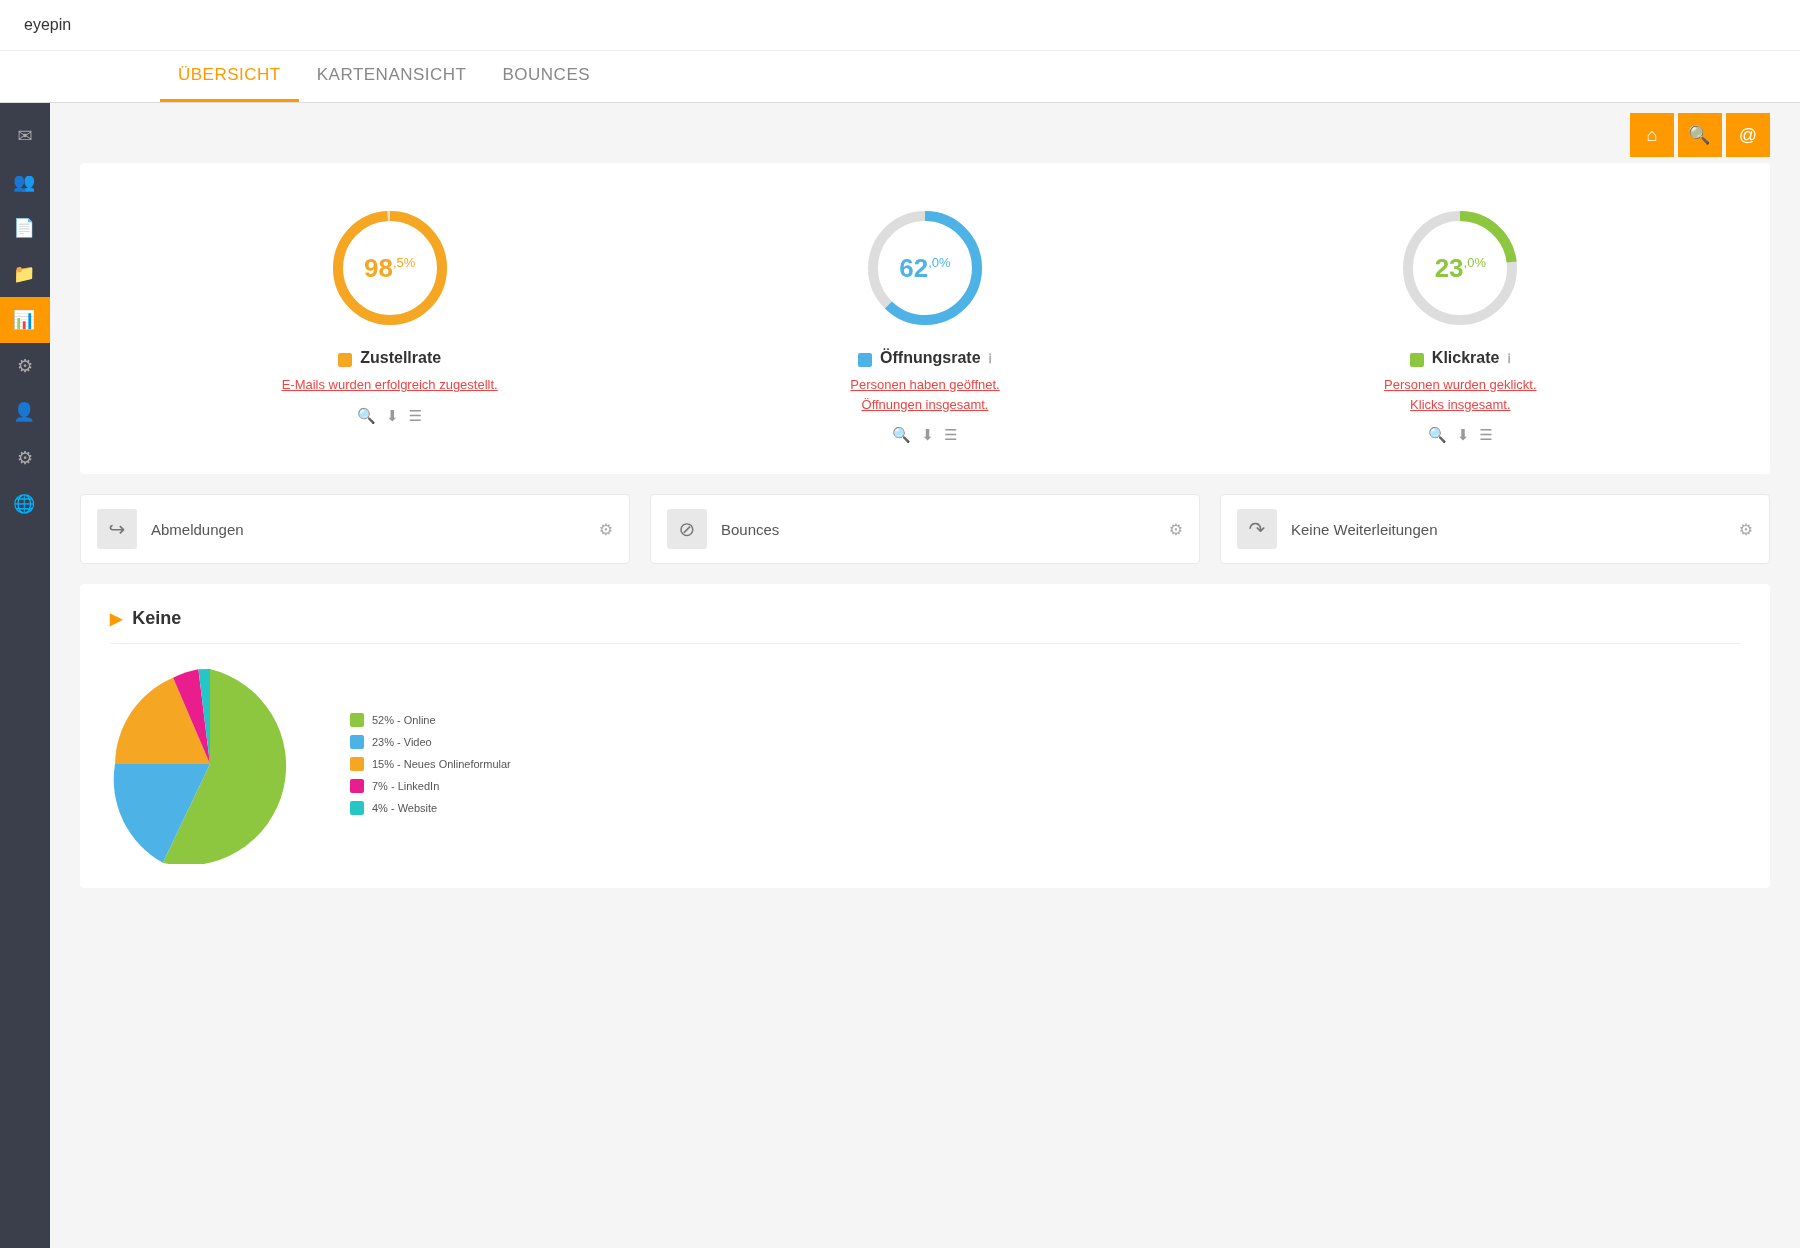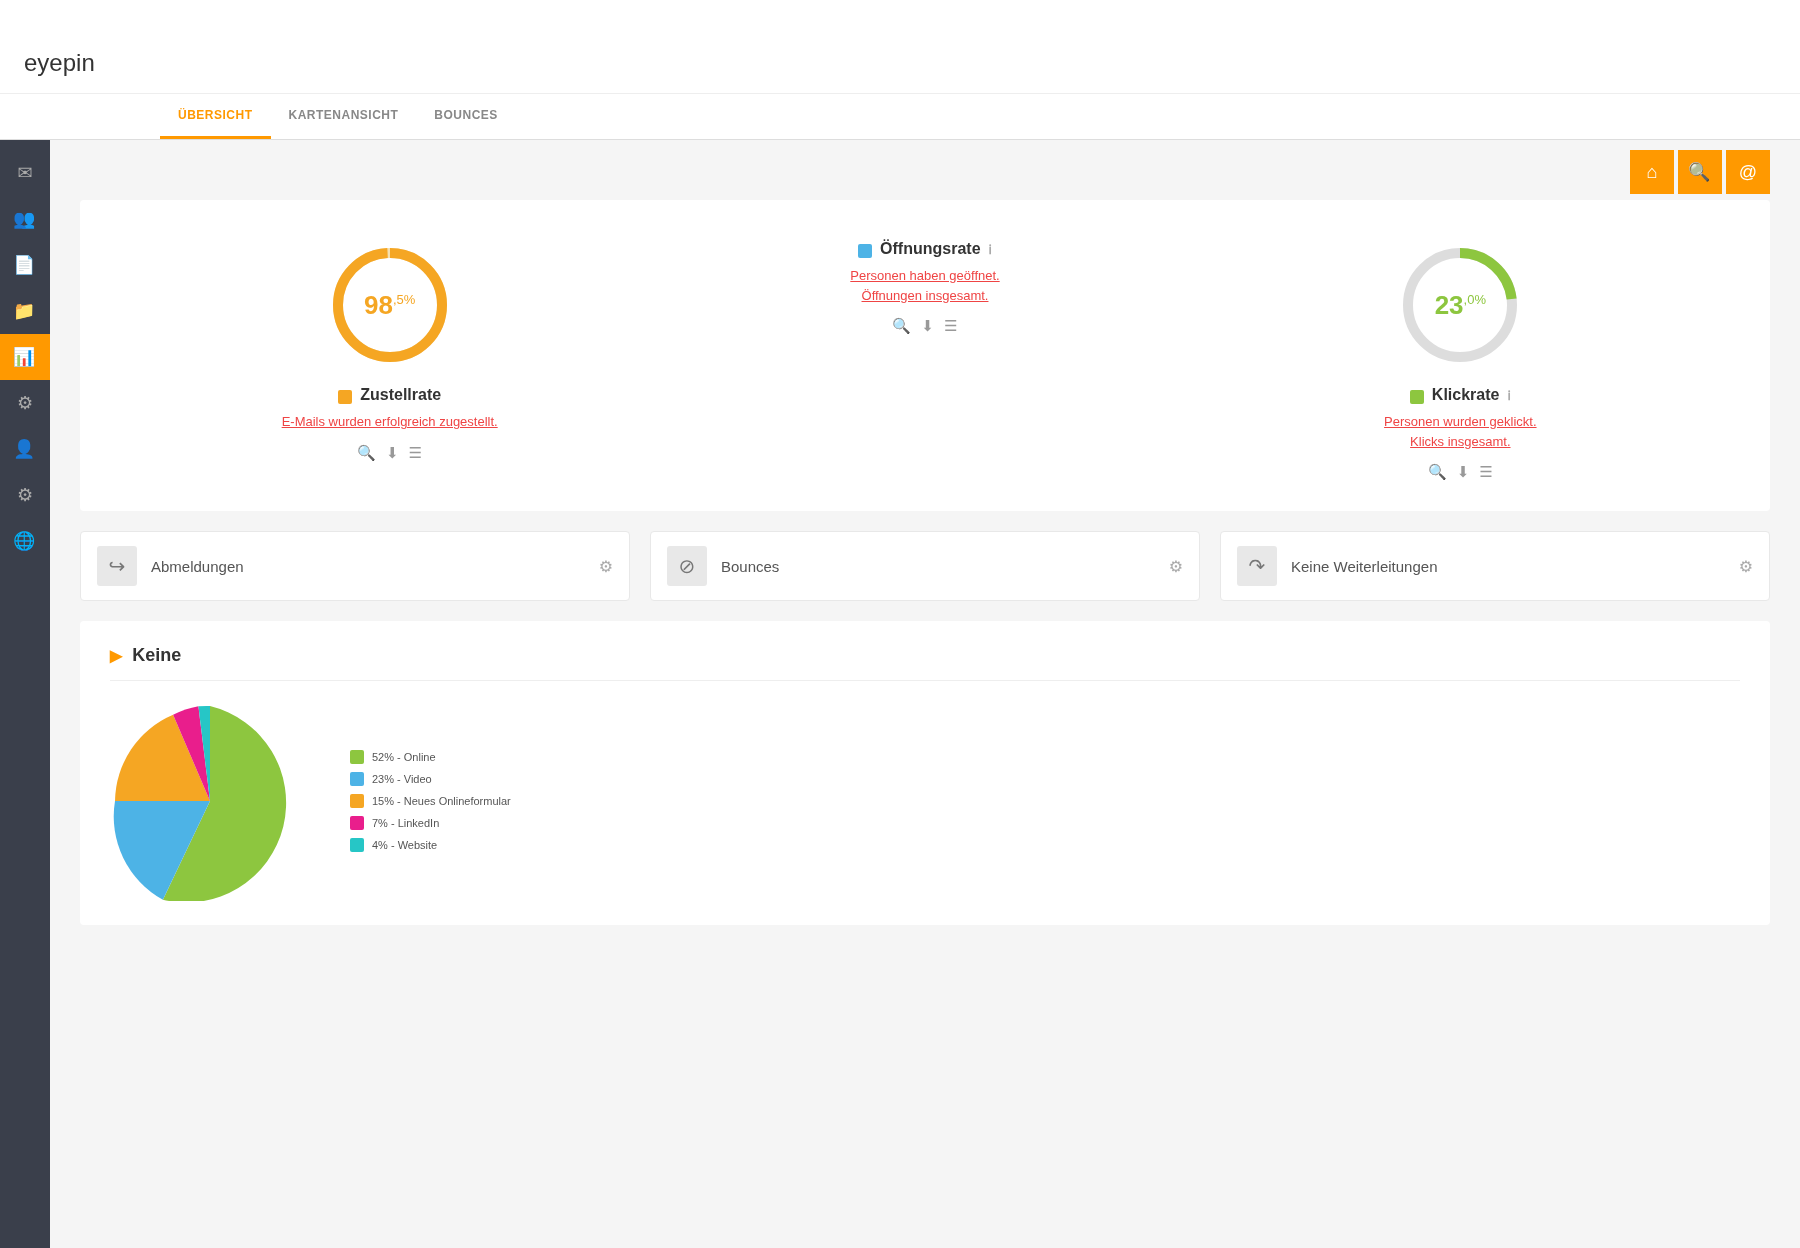--- a/index.html
+++ b/index.html
@@ -1,24 +1,24 @@
 <!DOCTYPE html>
 <html><head>
   <meta charset="utf-8">
   <style>
     * { box-sizing: border-box; margin: 0; padding: 0; }
     body { font-family: 'Segoe UI', Arial, sans-serif; background: #fff; color: #333; display: flex; flex-direction: column; height: 100vh; }
     
     
     .header { padding: 16px 24px; border-bottom: 1px solid #eee; display: flex; align-items: center; }
-    .logo { font-size: 24px; font-weight: 300; color: #333; margin-top: 33px; }
+    .logo { font-size: 16px; font-weight: 300; color: #333; }
     
     
     .nav-bar { background: #fff; border-bottom: 1px solid #ddd; padding: 0 160px; display: flex; align-items: center; gap: 0; }
-    .nav-tab { padding: 14px 18px; font-size: 12px; font-weight: 700; color: #888; cursor: pointer; letter-spacing: 0.5px; border-bottom: 3px solid transparent; }
+    .nav-tab { padding: 14px 18px; font-size: 17px; font-weight: 400; color: #888; cursor: pointer; letter-spacing: 0.5px; border-bottom: 3px solid transparent; }
     .nav-tab.active { color: #f90; border-bottom: 3px solid #f90; }
     
     
     .main-wrapper { display: flex; flex: 1; }
     
     
     .sidebar { width: 50px; background: #3a3f4b; display: flex; flex-direction: column; align-items: center; padding-top: 10px; }
     .sidebar-item { width: 50px; height: 46px; display: flex; align-items: center; justify-content: center; color: #aaa; cursor: pointer; position: relative; }
     .sidebar-item.active { background: #f90; color: #fff; }
     .sidebar-icon { font-size: 18px; }
@@ -148,20 +148,28 @@
           </div>
           <div class="stat-desc">E-Mails wurden erfolgreich zugestellt.</div>
           <div class="stat-actions">
             <span class="stat-action-icon">🔍</span>
             <span class="stat-action-icon">⬇</span>
             <span class="stat-action-icon">☰</span>
           </div>
         </div>
 
         <div class="stat-card">
+          <div class="donut-container">
+            <svg viewBox="0 0 130 130">
+              <circle cx="65" cy="65" r="52" fill="none" stroke="#ddd" stroke-width="10"></circle>
+
+              <circle cx="65" cy="65" r="52" fill="none" stroke="#4db3e6" stroke-width="10" stroke-dasharray="203.6 328" stroke-dashoffset="0" transform="rotate(-90 65 65)"></circle>
+            </svg>
+            <div class="donut-label" style="color:#4db3e6;">62<span class="sup">,0%</span></div>
+          </div>
           <div class="stat-title">
             <div class="stat-dot" style="background:#4db3e6;"></div>
             <span>Öffnungsrate</span>
             <span class="info-icon">ℹ</span>
           </div>
           <div class="stat-desc">
             <span>Personen haben geöffnet.</span><br>
             <span>Öffnungen insgesamt.</span>
           </div>
           <div class="stat-actions">

